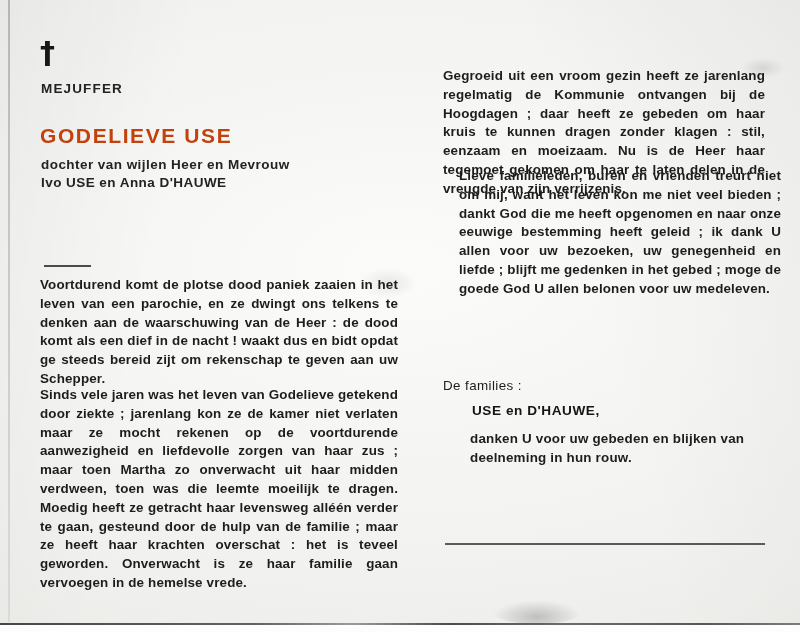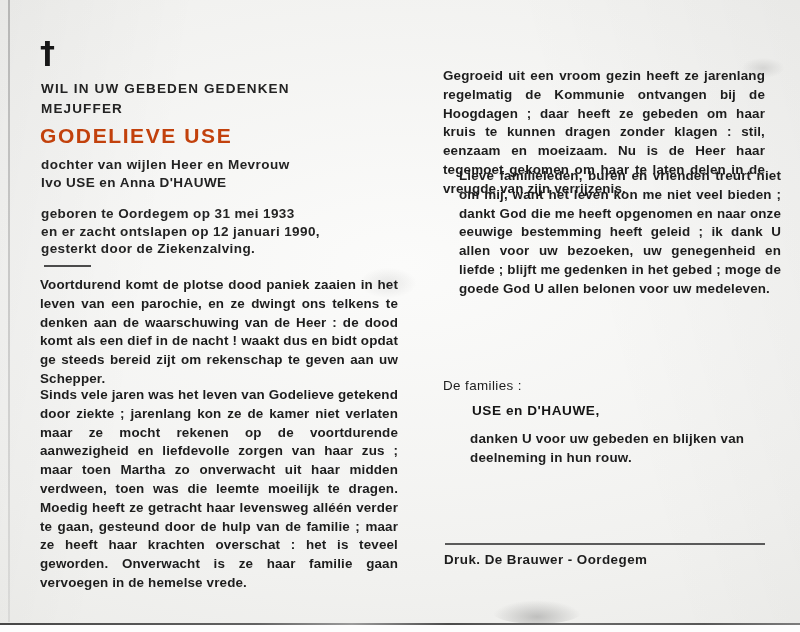--- a/index.html
+++ b/index.html
@@ -227,53 +227,46 @@
 
 <div id="card">
 
   <div class="scan-paper"></div>
   <div class="scan-speck-a"></div>
   <div class="scan-speck-b"></div>
 
   <div class="cross">†</div>
 
   <div class="invocation">
-    <div>WIL IN UW GEBEDEN GEDENKEN</div>
     <div>MEJUFFER</div>
   </div>
 
   <div class="deceased-name">GODELIEVE USE</div>
 
   <div class="parents">
     <div>dochter van wijlen Heer en Mevrouw</div>
     <div>Ivo USE en Anna D'HAUWE</div>
   </div>
 
-  <div class="dates">
-    <div>geboren te Oordegem op 31 mei 1933</div>
-    <div>en er zacht ontslapen op 12 januari 1990,</div>
-    <div>gesterkt door de Ziekenzalving.</div>
-  </div>
 
   <div class="rule-short"></div>
 
   <div class="body-para p1">Voortdurend komt de plotse dood paniek zaaien in het leven van een parochie, en ze dwingt ons telkens te denken aan de waarschuwing van de Heer : de dood komt als een dief in de nacht ! waakt dus en bidt opdat ge steeds bereid zijt om rekenschap te geven aan uw Schepper.</div>
   <div class="body-para p2">Sinds vele jaren was het leven van Godelieve getekend door ziekte ; jarenlang kon ze de kamer niet verlaten maar ze mocht rekenen op de voortdurende aanwezigheid en liefdevolle zorgen van haar zus ; maar toen Martha zo onverwacht uit haar midden verdween, toen was die leemte moeilijk te dragen. Moedig heeft ze getracht haar levensweg alléén verder te gaan, gesteund door de hulp van de familie ; maar ze heeft haar krachten overschat : het is teveel geworden. Onverwacht is ze haar familie gaan vervoegen in de hemelse vrede.</div>
 
   <div class="r-para rp1">Gegroeid uit een vroom gezin heeft ze jarenlang regelmatig de Kommunie ontvangen bij de Hoogdagen ; daar heeft ze gebeden om haar kruis te kunnen dragen zonder klagen : stil, eenzaam en moeizaam. Nu is de Heer haar tegemoet gekomen om haar te laten delen in de vreugde van zijn verrijzenis.</div>
   <div class="r-para rp2">Lieve familieleden, buren en vrienden treurt niet om mij, want het leven kon me niet veel bieden ; dankt God die me heeft opgenomen en naar onze eeuwige bestemming heeft geleid ; ik dank U allen voor uw bezoeken, uw genegenheid en liefde ; blijft me gedenken in het gebed ; moge de goede God U allen belonen voor uw medeleven.</div>
 
   <div class="families-label">De families :</div>
   <div class="families-names">USE en D'HAUWE,</div>
   <div class="families-thanks">danken U voor uw gebeden en blijken van deelneming in hun rouw.</div>
 
   <div class="rule-long"></div>
 
   <div class="credits">
-    <div>Druk. De Brauwer - Oordegem</div>
   </div>
 
   <div class="scan-edge-left"></div>
   <div class="scan-smudge"></div>
   <div class="scan-edge-bottom"></div>
   <div class="scan-edge-bottom2"></div>
 
 </div>
 
 </body></html>

